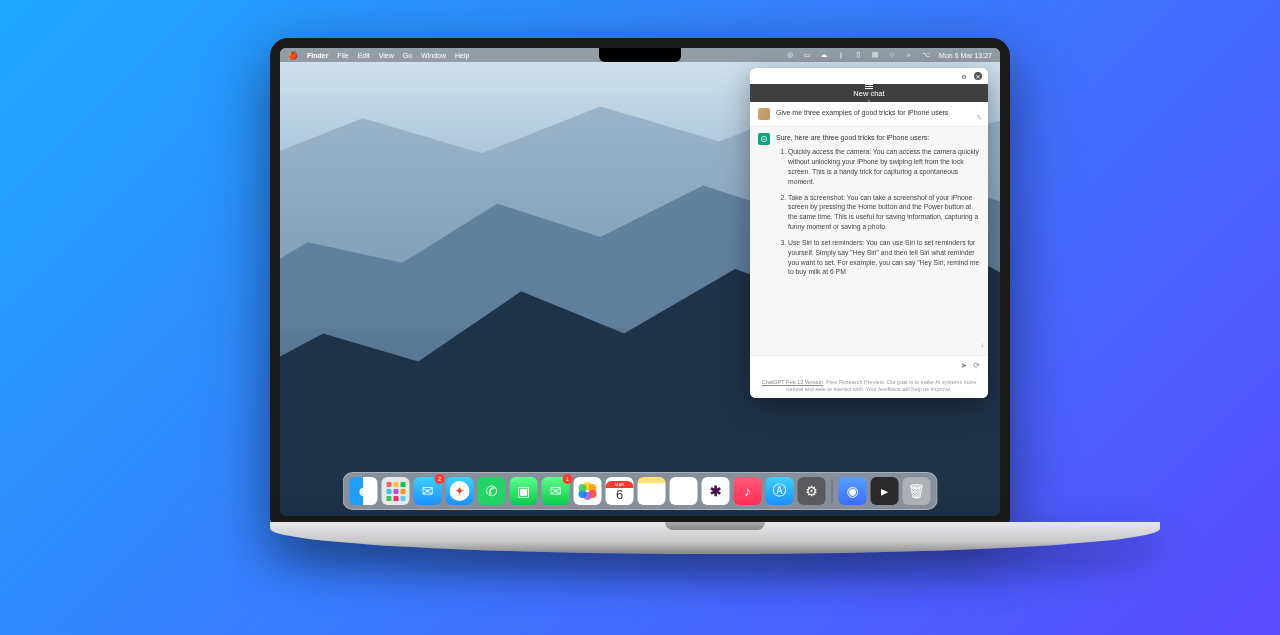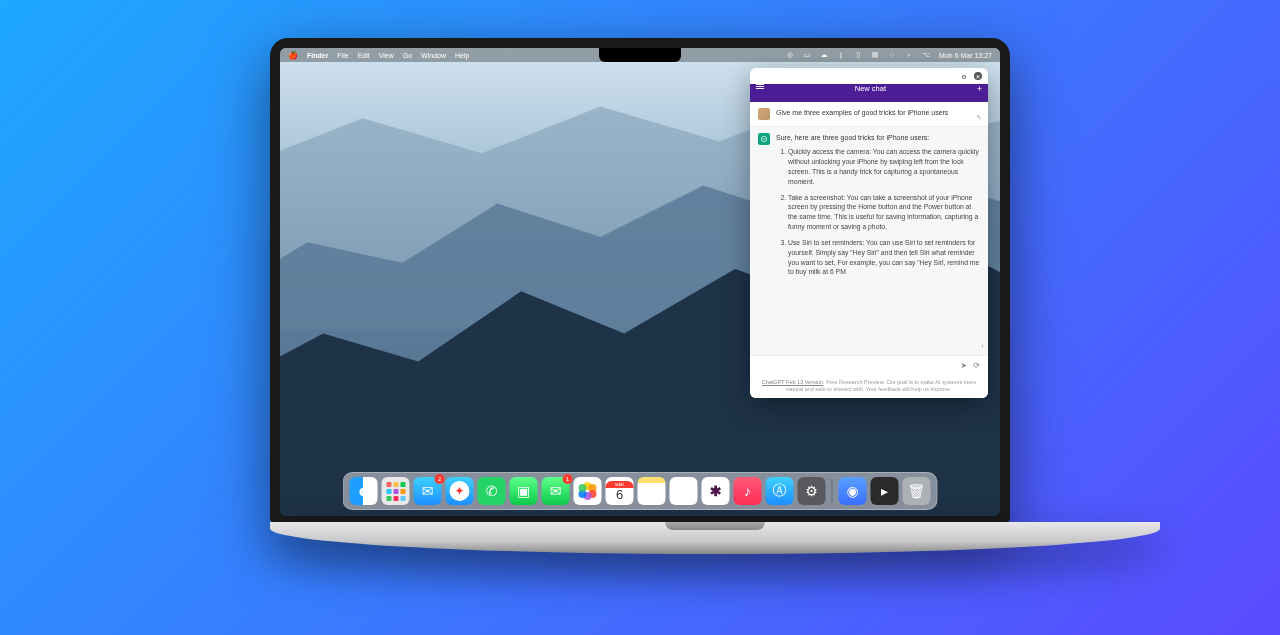--- a/index.html
+++ b/index.html
@@ -120,26 +120,27 @@
   }
   .tb-btn {
     width: 8px; height: 8px; border-radius: 50%;
     display: flex; align-items: center; justify-content: center;
     font-size: 6px; color: #555;
   }
   .tb-gear { background: none; }
   .tb-close { background: #555; color:#fff; }
   .chat-header {
     height: 18px;
-    background: #4c1d95;
+    background: #404040;
     color: #fff;
     display: flex;
-    align-items: flex-start;
+    align-items: center;
     padding: 0 6px;
     font-size: 7.5px;
+    flex-direction: column;
   }
   .hamburger { display: flex; flex-direction: column; gap: 1px; }
   .hamburger span { width: 8px; height: 1px; background: #fff; }
   .chat-title { flex: 1; text-align: center; }
   .plus-icon { font-size: 9px; }
   .chat-body { flex: 1; overflow: hidden; display: flex; flex-direction: column; }
   .msg-user, .msg-ai { padding: 6px 8px; display: flex; gap: 6px; }
   .msg-user { background: #fff; border-bottom: 1px solid #eee; position:relative; }
   .msg-ai { background: #f7f7f8; flex: 1; }
   .avatar { width: 12px; height: 12px; border-radius: 2px; flex-shrink: 0; }

